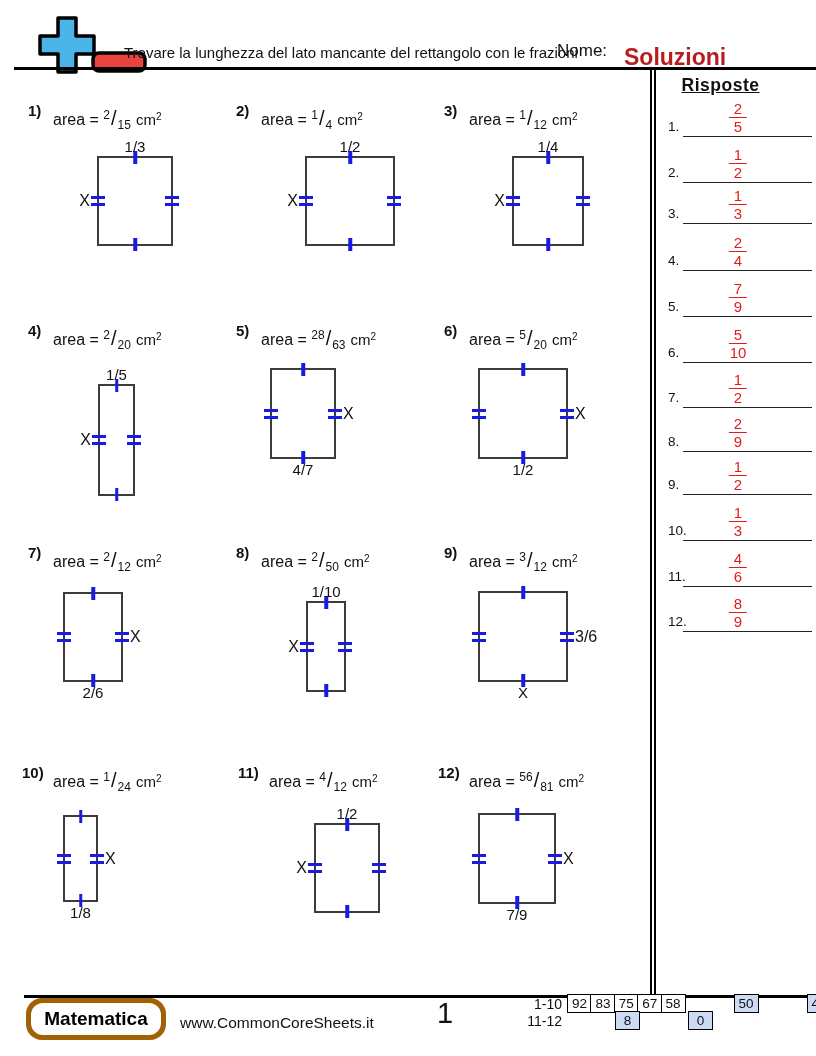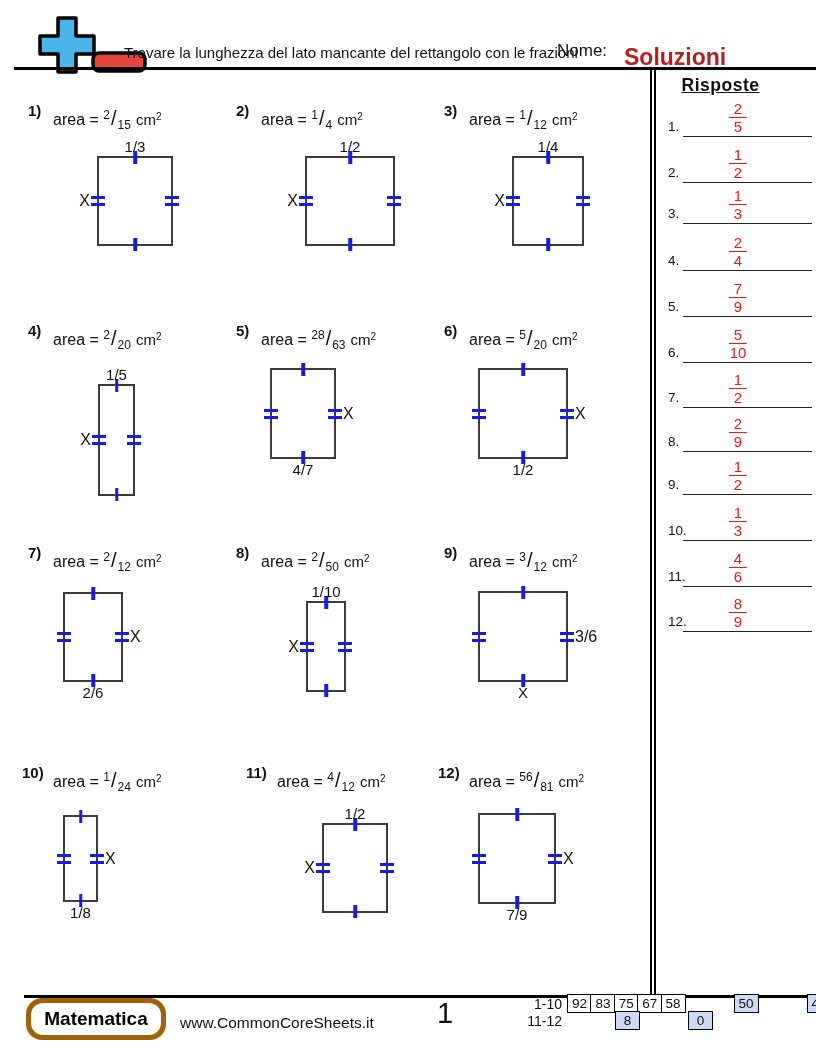--- a/index.html
+++ b/index.html
@@ -207,21 +207,21 @@
     <div class="rect" style="left:43px;top:53px;width:35px;height:87px">
       <span class="stick t"></span>
       <span class="stick b"></span>
       <span class="dtick l"></span>
       <span class="dtick r"></span>
       <span class="lbl bottom">1/8</span>
       <span class="lbl xright">X</span>
     </div>
   </div>
 
-  <div class="prob" style="left:244px;top:762px">
+  <div class="prob" style="left:236px;top:762px">
     <span class="pnum" style="left:2px">11)</span>
     <div class="area"><span>area =</span> <span class="fnum">4</span><span class="slash">/</span><span class="fden">12</span><span class="unit"><span>cm</span><span class="uexp">2</span></span></div>
     <div class="rect" style="left:78px;top:61px;width:66px;height:90px">
       <span class="stick t"></span>
       <span class="stick b"></span>
       <span class="dtick l"></span>
       <span class="dtick r"></span>
       <span class="lbl top">1/2</span>
       <span class="lbl xleft">X</span>
     </div>

